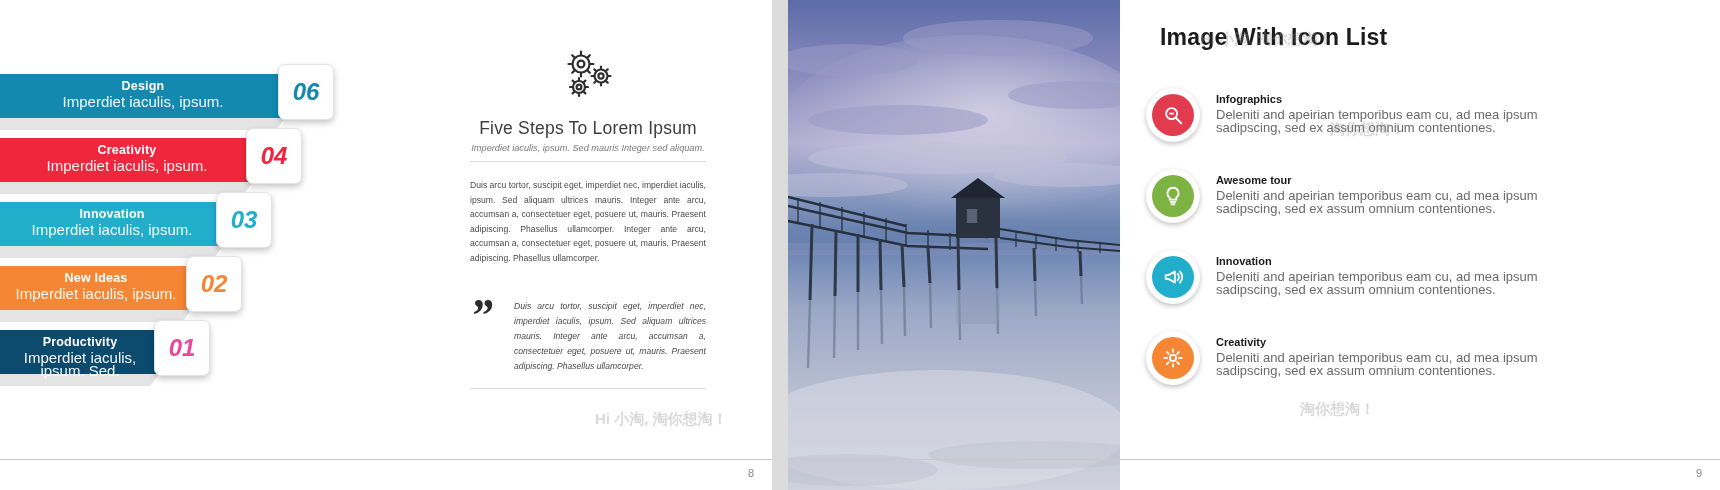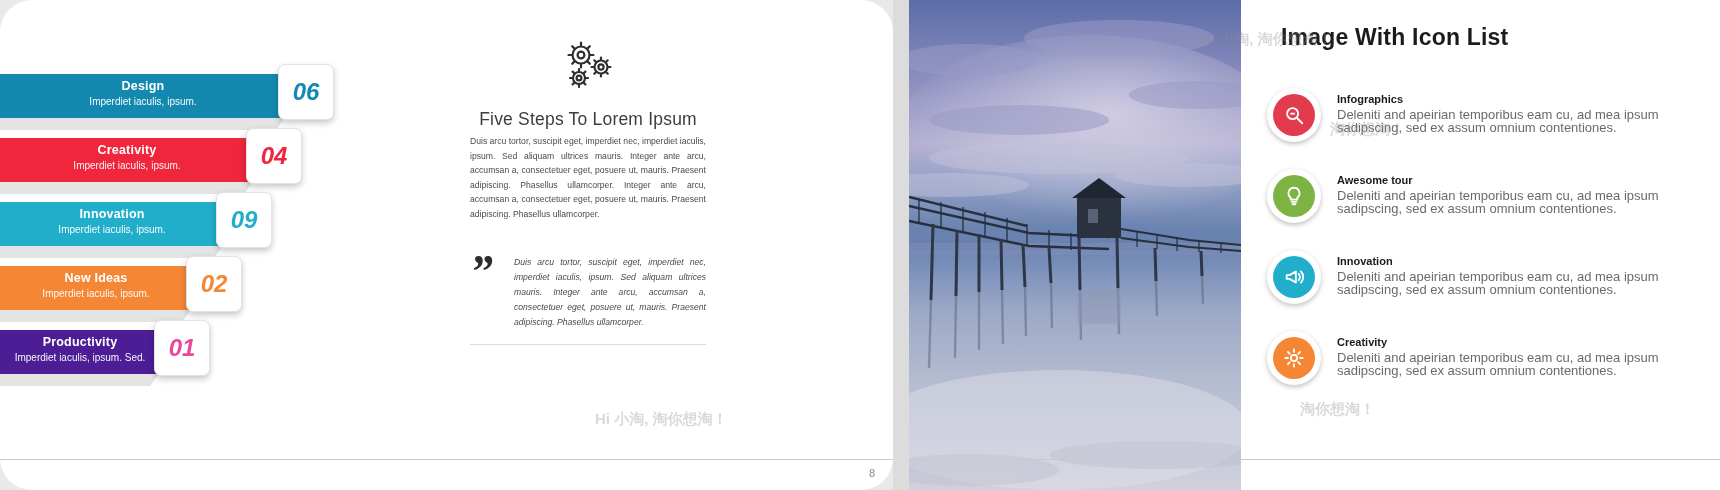--- a/index.html
+++ b/index.html
@@ -20,21 +20,21 @@
     height: 490px;
     background: #e9e9e9;
   }
   .slide {
     position: relative;
     background: #ffffff;
     height: 490px;
     overflow: hidden;
     flex: 0 0 auto;
   }
-  .slide-8 { width: 893px; border-radius: 32px; }
+  .slide-8 { width: 772px; }
   .gutter { width: 16px; background: #dcdcdc; flex: 0 0 auto; }
   .slide-9 { width: 932px; }
 
   
   .footer-rule {
     position: absolute;
     left: 0; right: 0;
     bottom: 30px;
     border-top: 1px solid #c9c9c9;
   }
@@ -71,21 +71,21 @@
     padding-top: 4px;
     text-align: center;
   }
   .bar .title {
     font-size: 12.5px;
     font-weight: bold;
     letter-spacing: .2px;
     line-height: 17px;
   }
   .bar .sub {
-    font-size: 10px;
+    font-size: 15px;
     line-height: 13px;
     opacity: .95;
   }
   .bar-shadow {
     position: absolute;
     left: 0;
     top: 44px;
     height: 12px;
     background: #e4e4e4;
   }
@@ -112,21 +112,21 @@
     justify-content: center;
     font-size: 24px;
     font-weight: bold;
     font-style: italic;
   }
 
   
   .txtcol {
     position: absolute;
     left: 470px;
-    top: 41px;
+    top: 50px;
     width: 236px;
   }
   .gears {
     text-align: center;
     margin-bottom: 14px;
   }
   .steps-head {
     text-align: center;
     font-size: 17.5px;
     color: #3d3d3d;
@@ -288,33 +288,33 @@
             <div class="sub">Imperdiet iaculis, ipsum.</div>
           </div>
           <div class="numbox" style="left: 246px; color: rgb(240, 38, 60);">04</div>
         </div>
         <div class="step-row" style="top: 128px;">
           <div class="bar-shadow" style="width: 214px;"></div>
           <div class="bar" style="width: 224px; background: rgb(33, 174, 203);">
             <div class="title">Innovation</div>
             <div class="sub">Imperdiet iaculis, ipsum.</div>
           </div>
-          <div class="numbox" style="left: 216px; color: rgb(33, 174, 203);">09</div>
+          <div class="numbox" style="left: 216px; color: rgb(33, 174, 203);">03</div>
         </div>
         <div class="step-row" style="top: 192px;">
           <div class="bar-shadow" style="width: 182px;"></div>
           <div class="bar" style="width: 192px; background: rgb(245, 134, 52);">
             <div class="title">New Ideas</div>
             <div class="sub">Imperdiet iaculis, ipsum.</div>
           </div>
           <div class="numbox" style="left: 186px; color: rgb(245, 134, 52);">02</div>
         </div>
         <div class="step-row" style="top: 256px;">
           <div class="bar-shadow" style="width: 150px;"></div>
-          <div class="bar" style="width: 160px; background: #4c1d95;">
+          <div class="bar" style="width: 160px; background: #0c4a6e;">
             <div class="title">Productivity</div>
             <div class="sub">Imperdiet iaculis, ipsum. Sed.</div>
           </div>
           <div class="numbox" style="left: 154px; color: #ec4899;">01</div>
         </div>
       </div>
 
     <div class="txtcol">
       <div class="gears">
         <svg width="62" height="50" viewBox="0 0 62 50" fill="none" stroke="#2f2f2f" stroke-width="2.2">
@@ -350,20 +350,21 @@
             <line x1="13" y1="37" x2="15.5" y2="37"></line>
               <line x1="28.5" y1="37" x2="31" y2="37"></line>
             <line x1="15.6" y1="30.6" x2="17.3" y2="32.3"></line>
               <line x1="26.7" y1="41.7" x2="28.4" y2="43.4"></line>
             <line x1="28.4" y1="30.6" x2="26.7" y2="32.3"></line>
               <line x1="17.3" y1="41.7" x2="15.6" y2="43.4"></line>
           </g>
         </svg>
       </div>
       <div class="steps-head">Five Steps To Lorem Ipsum</div>
+      <div class="steps-sub">Imperdiet iaculis, ipsum. Sed  mauris  Integer sed aliquam.</div>
       <div class="body-par">Duis arcu tortor, suscipit eget, imperdiet nec, imperdiet iaculis, ipsum. Sed aliquam ultrices mauris. Integer ante arcu, accumsan a, consectetuer eget, posuere ut, mauris. Praesent adipiscing. Phasellus ullamcorper. Integer ante arcu, accumsan a, consectetuer eget, posuere ut, mauris. Praesent adipiscing. Phasellus ullamcorper.</div>
 
       <div class="quote-block">
         <div class="quote-mark">”</div>
         <div class="quote-text">Duis arcu tortor, suscipit eget, imperdiet nec, imperdiet iaculis, ipsum. Sed aliquam ultrices mauris. Integer ante arcu, accumsan a, consectetuer eget, posuere ut, mauris. Praesent adipiscing. Phasellus ullamcorper.</div>
         <div class="quote-rule"></div>
       </div>
     </div>
 
     <div class="footer-rule"></div>

